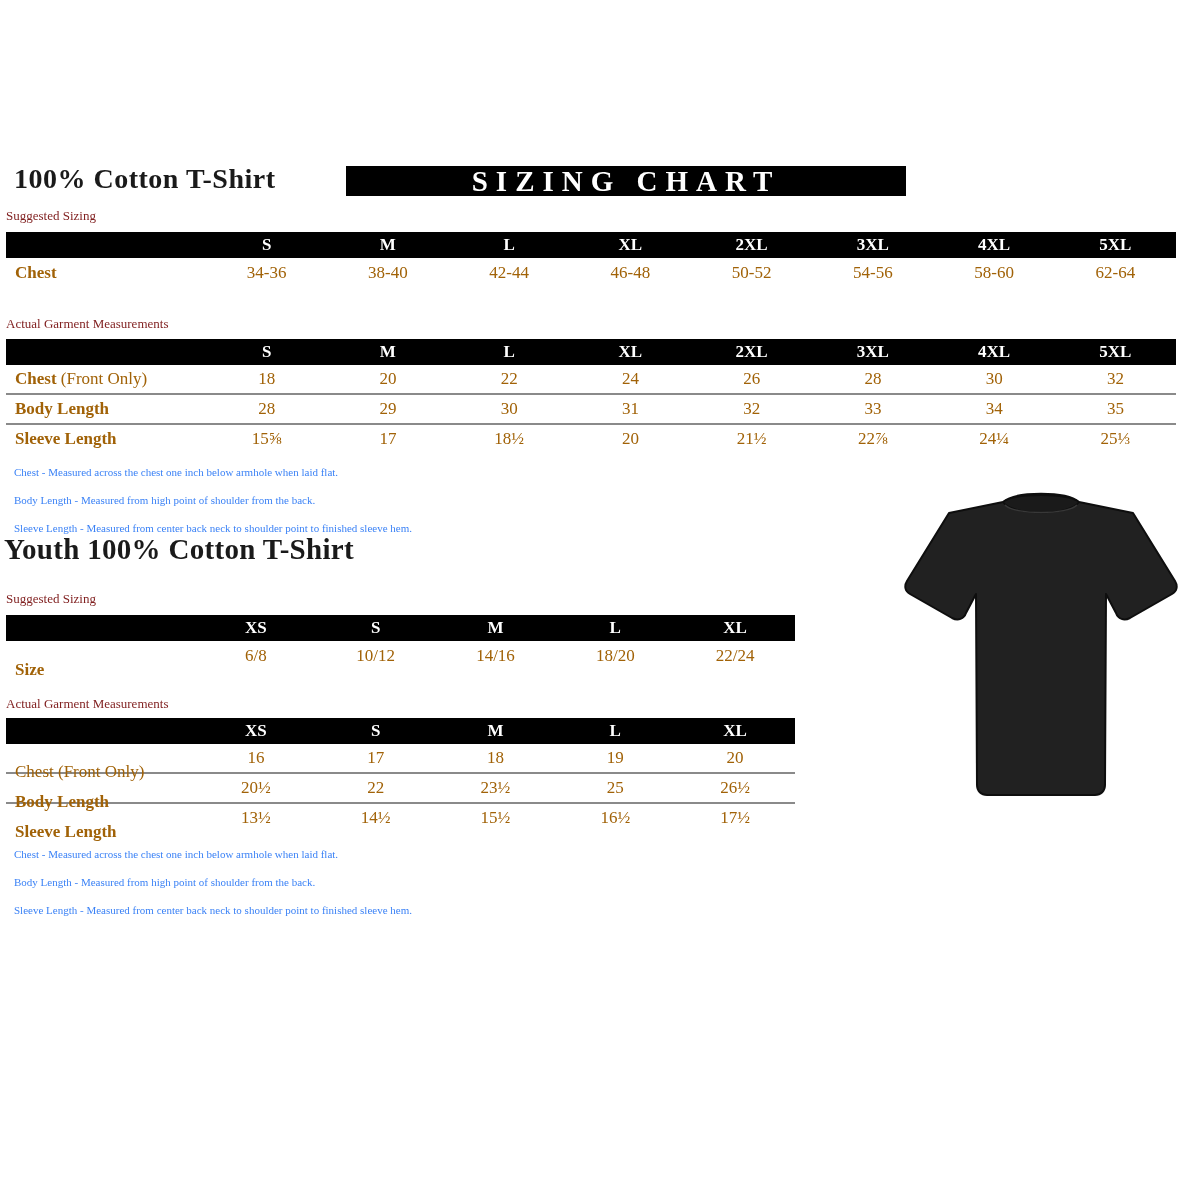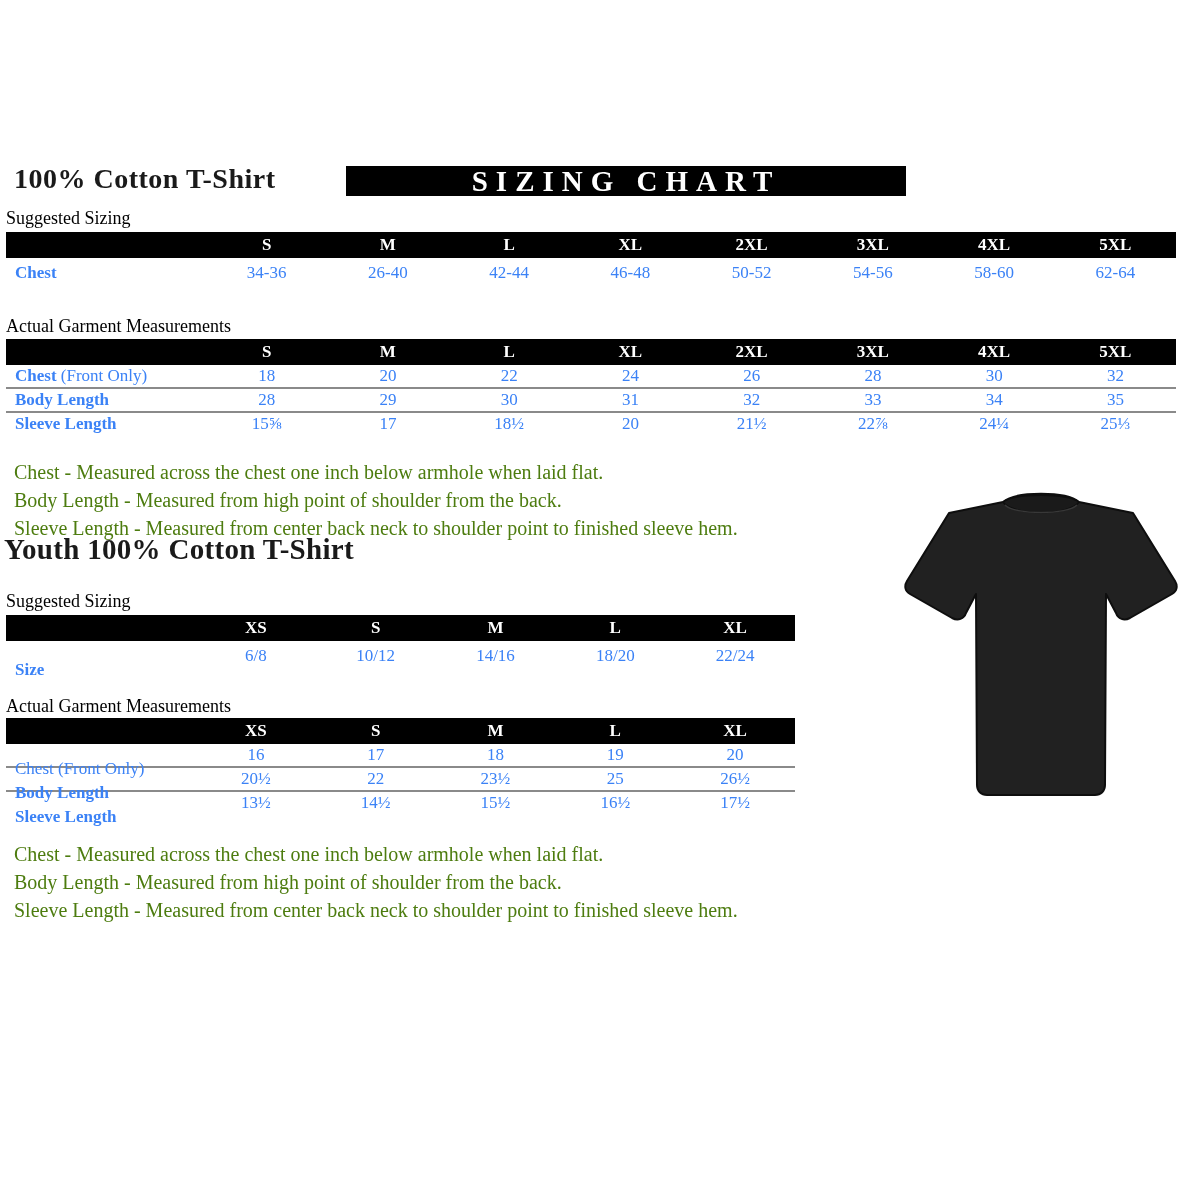--- a/index.html
+++ b/index.html
@@ -7,37 +7,37 @@
     position:relative;width:1200px;height:1200px;background:#ffffff;overflow:hidden;
     font-family:Liberation Serif, serif;color:#1a1a1a;
   }
   .abs{position:absolute;}
   .main-title{left:14px;top:163px;font-size:28px;font-weight:600;letter-spacing:.5px;}
   .banner{
     left:346px;top:166px;width:560px;height:30px;background:#000;
     display:flex;align-items:center;justify-content:center;
   }
   .banner span{color:#fff;font-weight:700;font-size:29px;letter-spacing:8px;}
-  .section-label{font-size:18px;color:#000000;}
+  .section-label{font-size:13px;color:#7f1d1d;}
   .youth-title{left:4px;top:533px;font-size:29px;font-weight:700;letter-spacing:.3px;}
 
   
   .size-table{position:absolute;}
   .t-hdr{display:flex;background:#000;height:26px;align-items:center;}
   .t-hdr .cell{color:#fff;font-weight:700;font-size:17px;}
-  .t-row{display:flex;height:30px;align-items:center;font-size:17px;color:#3b82f6;}
-  .lined .t-row{height:22px;}
+  .t-row{display:flex;height:30px;align-items:center;font-size:17px;color:#a16207;}
+  .lined .t-row{height:28px;}
   .lined .t-row + .t-row{border-top:2px solid #8a8a8a;}
   .cell{flex:1;text-align:center;}
   .cell.label{flex:0 0 auto;text-align:left;padding-left:9px;box-sizing:border-box;}
   .adult .cell.label{width:200px;}
   .youth .cell.label{width:190px;margin-top:28px;}
   .cell .b{font-weight:700;}
 
-  .notes div{font-size:20px;line-height:28px;color:#4d7c0f;}
+  .notes div{font-size:11px;line-height:28px;color:#3b82f6;}
 
   .tshirt{left:890px;top:484px;width:302px;height:326px;}
 </style>
 </head>
 <body>
 
 <div class="canvas">
 
   <div class="abs main-title">100% Cotton T-Shirt</div>
 
@@ -55,21 +55,21 @@
         <div class="cell">L</div>
         <div class="cell">XL</div>
         <div class="cell">2XL</div>
         <div class="cell">3XL</div>
         <div class="cell">4XL</div>
         <div class="cell">5XL</div>
       </div>
       <div class="t-row">
         <div class="cell label"><span class="b">Chest</span></div>
         <div class="cell">34-36</div>
-        <div class="cell">26-40</div>
+        <div class="cell">38-40</div>
         <div class="cell">42-44</div>
         <div class="cell">46-48</div>
         <div class="cell">50-52</div>
         <div class="cell">54-56</div>
         <div class="cell">58-60</div>
         <div class="cell">62-64</div>
       </div>
     </div>
 
   <div class="abs section-label" style="left:6px;top:316px;">Actual Garment Measurements</div>

